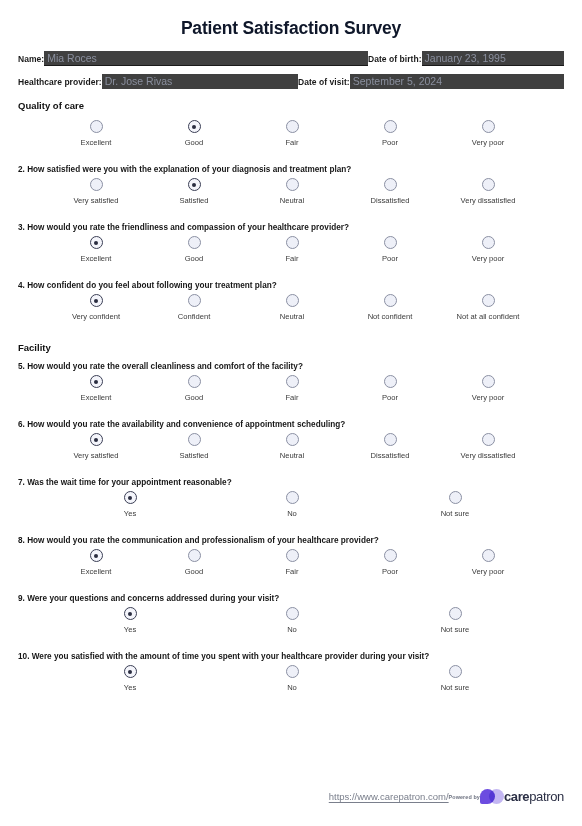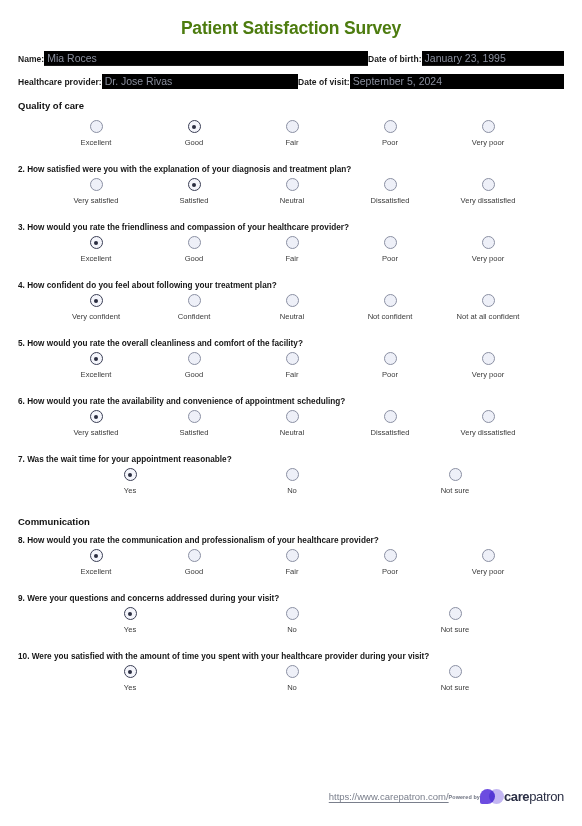--- a/index.html
+++ b/index.html
@@ -20,21 +20,21 @@
     height: 826px;
     padding: 0 18px;
     position: relative;
   }
 
   
   .doc-title {
     text-align: center;
     font-size: 17.5px;
     font-weight: bold;
-    color: #4d7c0f;
+    color: #0f172a;
     letter-spacing: -0.2px;
     padding-top: 19px;
     padding-bottom: 0px;
     line-height: 1.1;
   }
 
   
   .meta {
     margin-top: 13px;
   }
@@ -58,21 +58,21 @@
     font-weight: bold;
     color: #1a1a1a;
     white-space: nowrap;
     padding-bottom: 2px;
     letter-spacing: 0.05px;
   }
   .meta-value {
     flex: 1;
     font-size: 10.5px;
     color: #8a8f9e;
-    background: #000000;
+    background: #404040;
     padding: 1px 2px 1px 3px;
     line-height: 13px;
     white-space: nowrap;
     overflow: hidden;
   }
   .meta-value.underlined {
     border-bottom: 1.2px solid #1a1a1a;
     padding-bottom: 0px;
   }
 
@@ -323,20 +323,21 @@
           <div class="opt" style="left: 372px;">
             <span class="radio"></span>
             <div class="opt-label">Not confident</div>
           </div>
           <div class="opt" style="left: 470px;">
             <span class="radio"></span>
             <div class="opt-label">Not at all confident</div>
           </div>
         </div>
       </div>
+      <div class="section-title">Facility</div>
       <div class="question">
         <div class="q-text">5. How would you rate the overall cleanliness and comfort of the facility?</div>
         <div class="options">
           <div class="opt" style="left: 78px;">
             <span class="radio checked"></span>
             <div class="opt-label">Excellent</div>
           </div>
           <div class="opt" style="left: 176px;">
             <span class="radio"></span>
             <div class="opt-label">Good</div>
@@ -390,21 +391,20 @@
           <div class="opt" style="left: 274px;">
             <span class="radio"></span>
             <div class="opt-label">No</div>
           </div>
           <div class="opt" style="left: 437px;">
             <span class="radio"></span>
             <div class="opt-label">Not sure</div>
           </div>
         </div>
       </div>
-      <div class="section-title">Communication</div>
       <div class="question">
         <div class="q-text">8. How would you rate the communication and professionalism of your healthcare provider?</div>
         <div class="options">
           <div class="opt" style="left: 78px;">
             <span class="radio checked"></span>
             <div class="opt-label">Excellent</div>
           </div>
           <div class="opt" style="left: 176px;">
             <span class="radio"></span>
             <div class="opt-label">Good</div>

